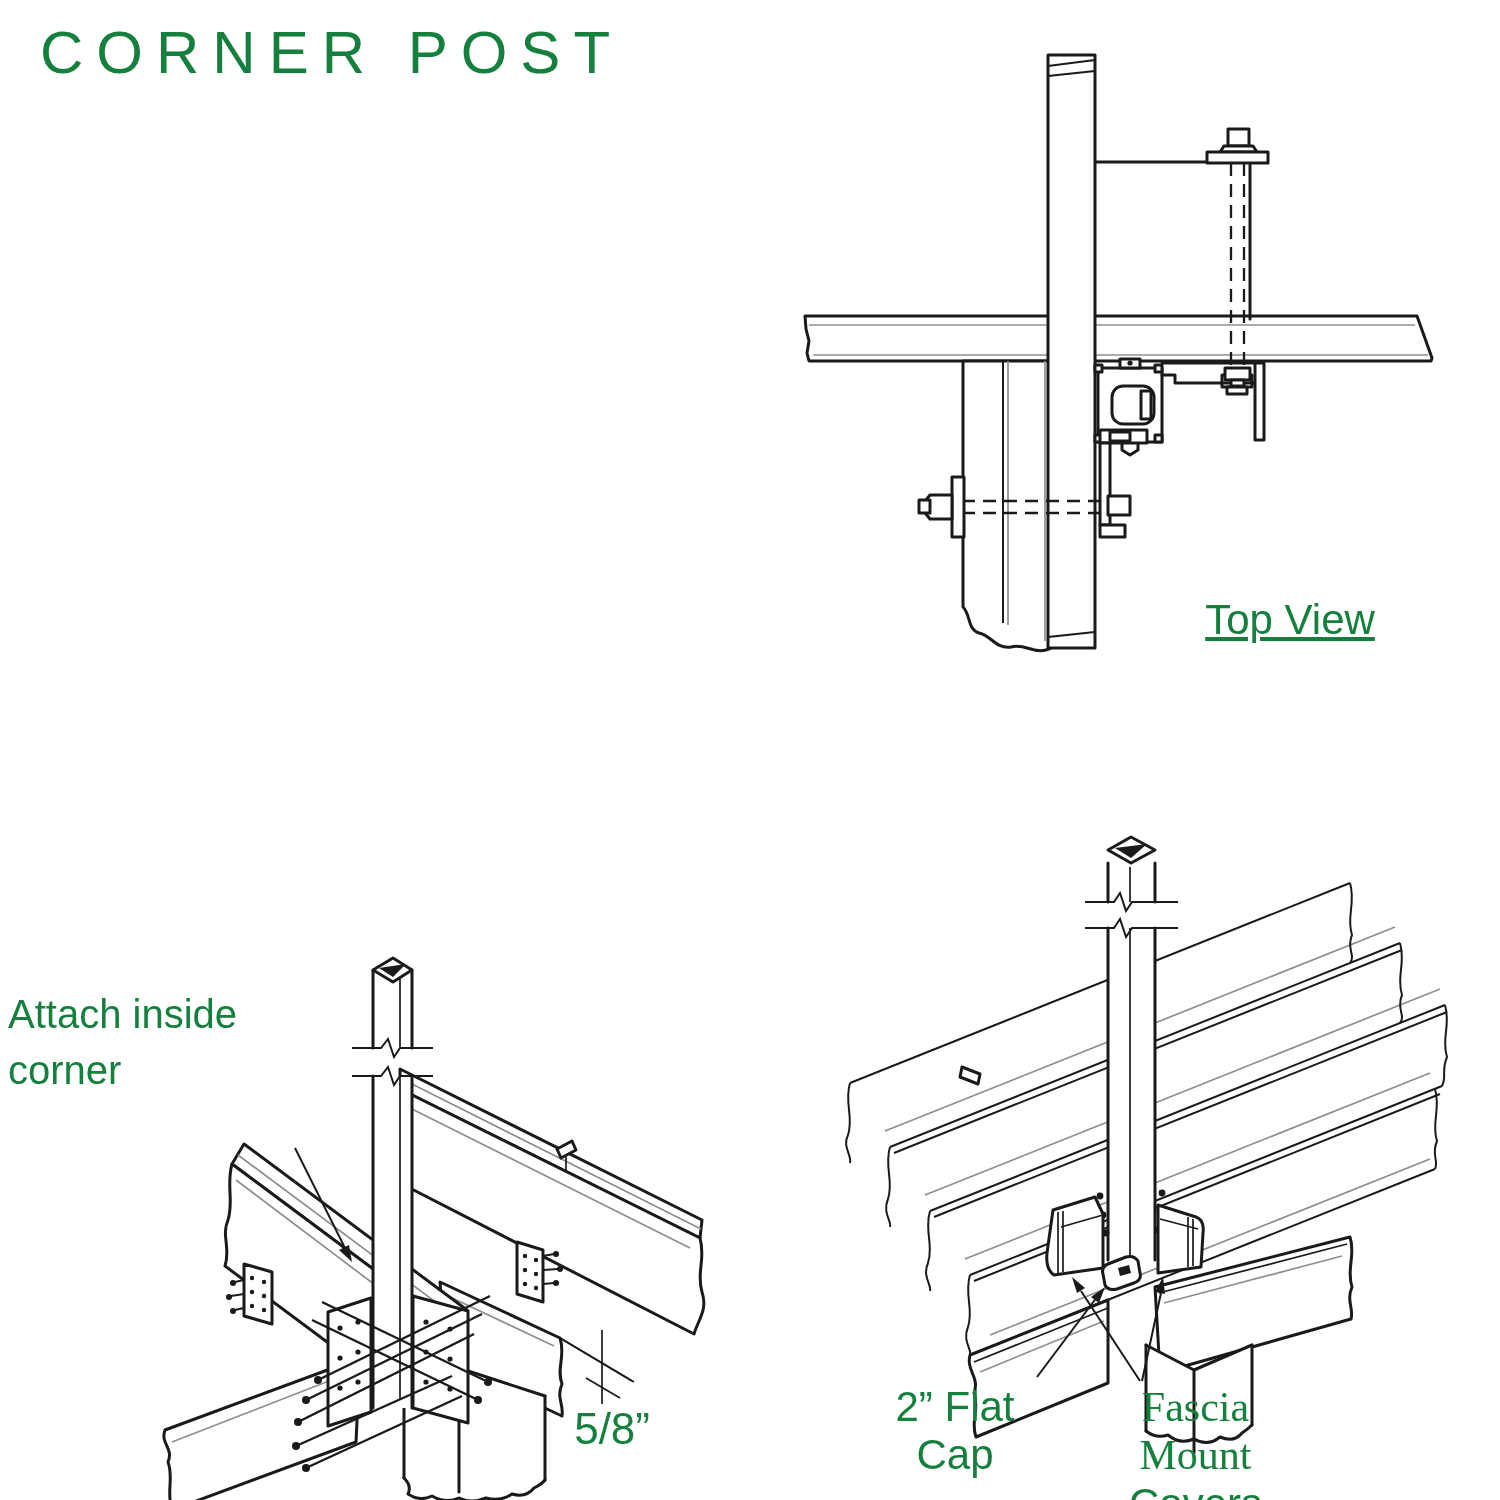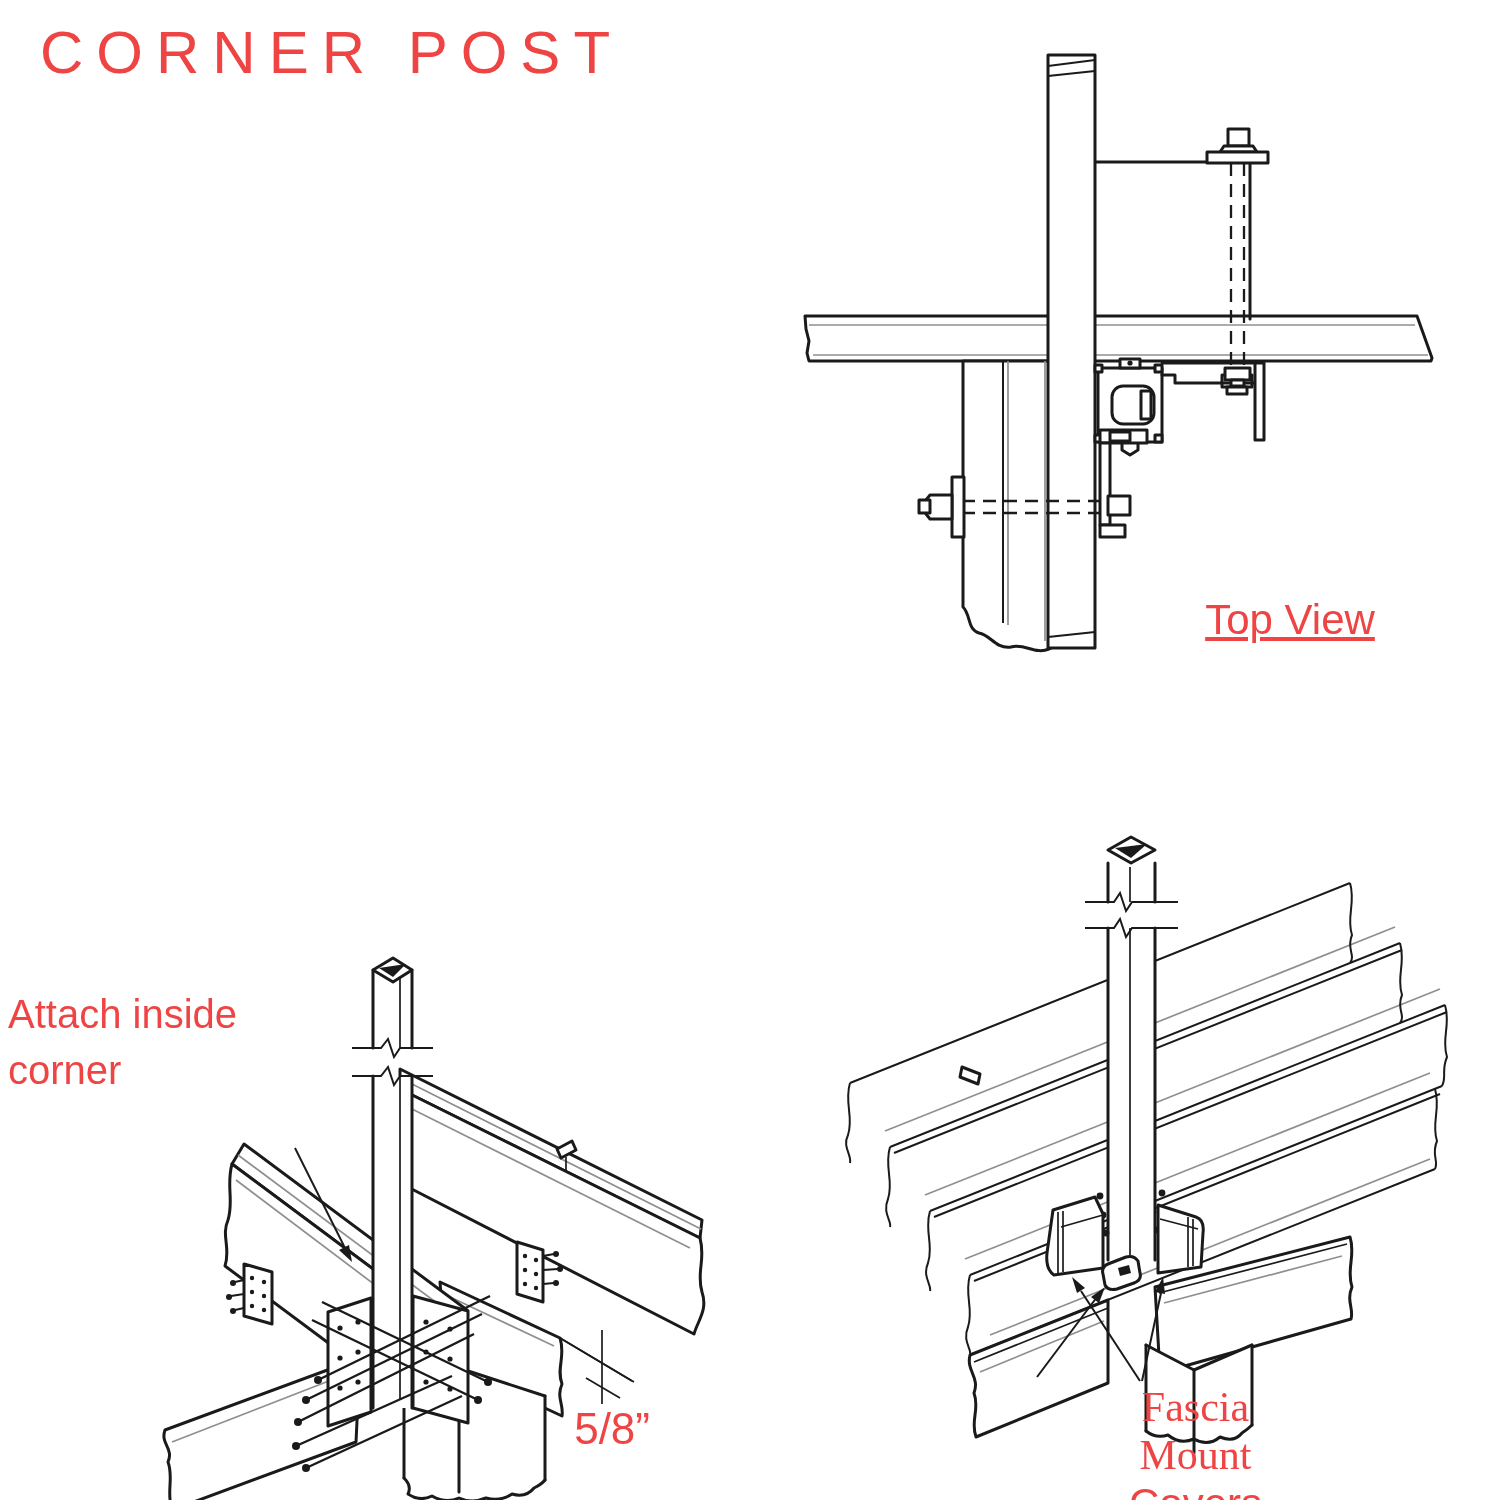--- a/index.html
+++ b/index.html
@@ -1,17 +1,17 @@
 <!DOCTYPE html>
 <html><head>
 <meta charset="utf-8">
 <style>
   html,body{margin:0;padding:0;background:#fff;}
   .page{position:relative;width:1500px;height:1500px;background:#fff;overflow:hidden;
-        font-family:"Liberation Sans",sans-serif;color:#ef4444;}
+        font-family:"Liberation Sans",sans-serif;color:#15803d;}
   .abs{position:absolute;}
   .title{font-size:60px;letter-spacing:13px;font-weight:500;white-space:nowrap;}
   .subtitle{font-size:37px;letter-spacing:8px;font-weight:400;white-space:nowrap;}
   .caption{font-size:42px;font-weight:400;text-align:center;}
   .ann{font-size:40px;font-weight:400;text-align:left;line-height:56px;}
   .dim{font-size:44px;font-weight:400;text-align:right;}
   svg{position:absolute;overflow:visible;}
   .k{stroke:#1a1a1a;stroke-width:3;fill:none;stroke-linejoin:round;stroke-linecap:round;}
   .kw{stroke:#1a1a1a;stroke-width:3;fill:#ffffff;stroke-linejoin:round;}
   .k2{stroke:#1a1a1a;stroke-width:2;fill:none;}
@@ -322,16 +322,17 @@
 
     <g>
       <line class="k2" x1="247" y1="552" x2="307" y2="472"></line>
       <polygon class="fl" points="315,462 309,478 301,472"></polygon>
       <line class="k2" x1="350" y1="556" x2="291" y2="466"></line>
       <polygon class="fl" points="282,452 295,463 287,468"></polygon>
       <line class="k2" x1="352" y1="556" x2="371" y2="468"></line>
       <polygon class="fl" points="373,452 375,469 365,467"></polygon>
     </g>
   </svg>
+  <div class="abs caption" style="left:855px;top:1383px;width:200px;">2” Flat Cap</div>
   <div class="abs caption" style="left:1088px;top:1383px;width:215px;font-family:Liberation Serif, serif;">Fascia Mount</div>
   <div class="abs caption" style="left:1088px;top:1480px;width:215px;">Covers</div>
 
 </div>
 
 </body></html>

